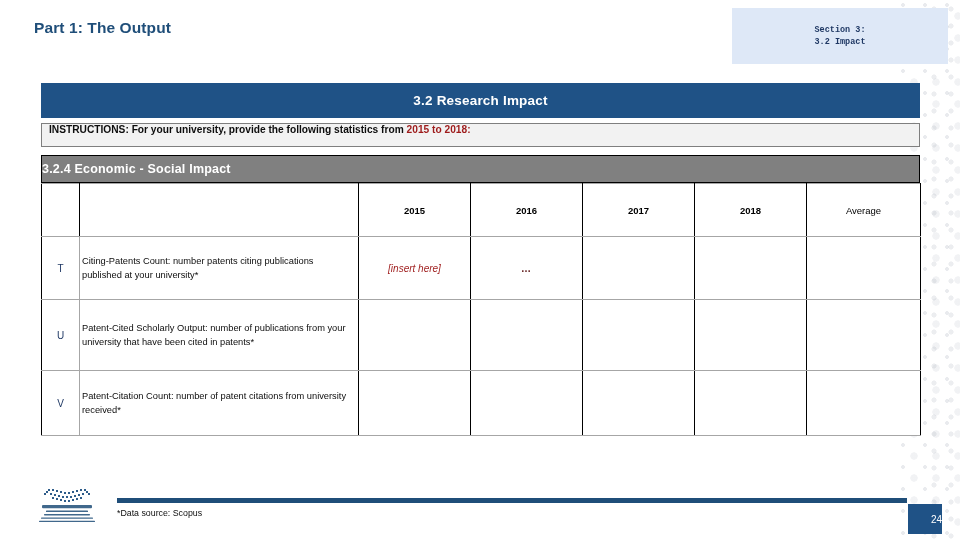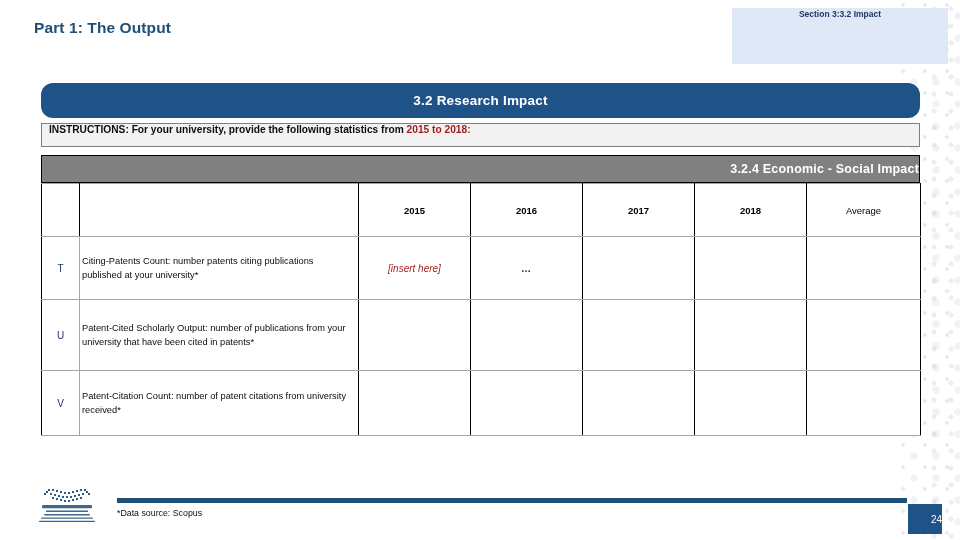--- a/index.html
+++ b/index.html
@@ -61,42 +61,43 @@
 
   
   .section-badge {
     position: absolute;
     left: 732px;
     top: 8px;
     width: 216px;
     height: 56px;
     background: #DEE8F7;
     display: flex;
-    flex-direction: row;
+    flex-direction: column;
+    align-items: center;
     justify-content: center;
     line-height: 1.45;
+    font-family: Liberation Mono, monospace;
   }
   .section-badge .line {
     font-size: 8.5px;
     font-weight: bold;
     color: #1F3864;
   }
 
   
   .main-header {
     position: absolute;
     left: 41px;
     top: 83px;
     width: 879px;
     height: 35px;
     background: #1F5286;
     display: flex;
     align-items: center;
     justify-content: center;
-    border-radius: 12px;
   }
   .main-header .txt {
     color: #ffffff;
     font-size: 13.5px;
     font-weight: bold;
     letter-spacing: 0.2px;
   }
 
   
   .instructions {
@@ -128,21 +129,21 @@
     position: absolute;
     left: 41px;
     top: 155px;
     width: 879px;
     height: 28px;
     background: #808080;
     border: 1.5px solid #000000;
     box-sizing: border-box;
     display: flex;
     align-items: center;
-    justify-content: flex-end;
+    justify-content: flex-start;
   }
   .sub-header .txt {
     color: #ffffff;
     font-size: 12.5px;
     font-weight: bold;
     letter-spacing: 0.2px;
   }
 
   
   .data-table {

